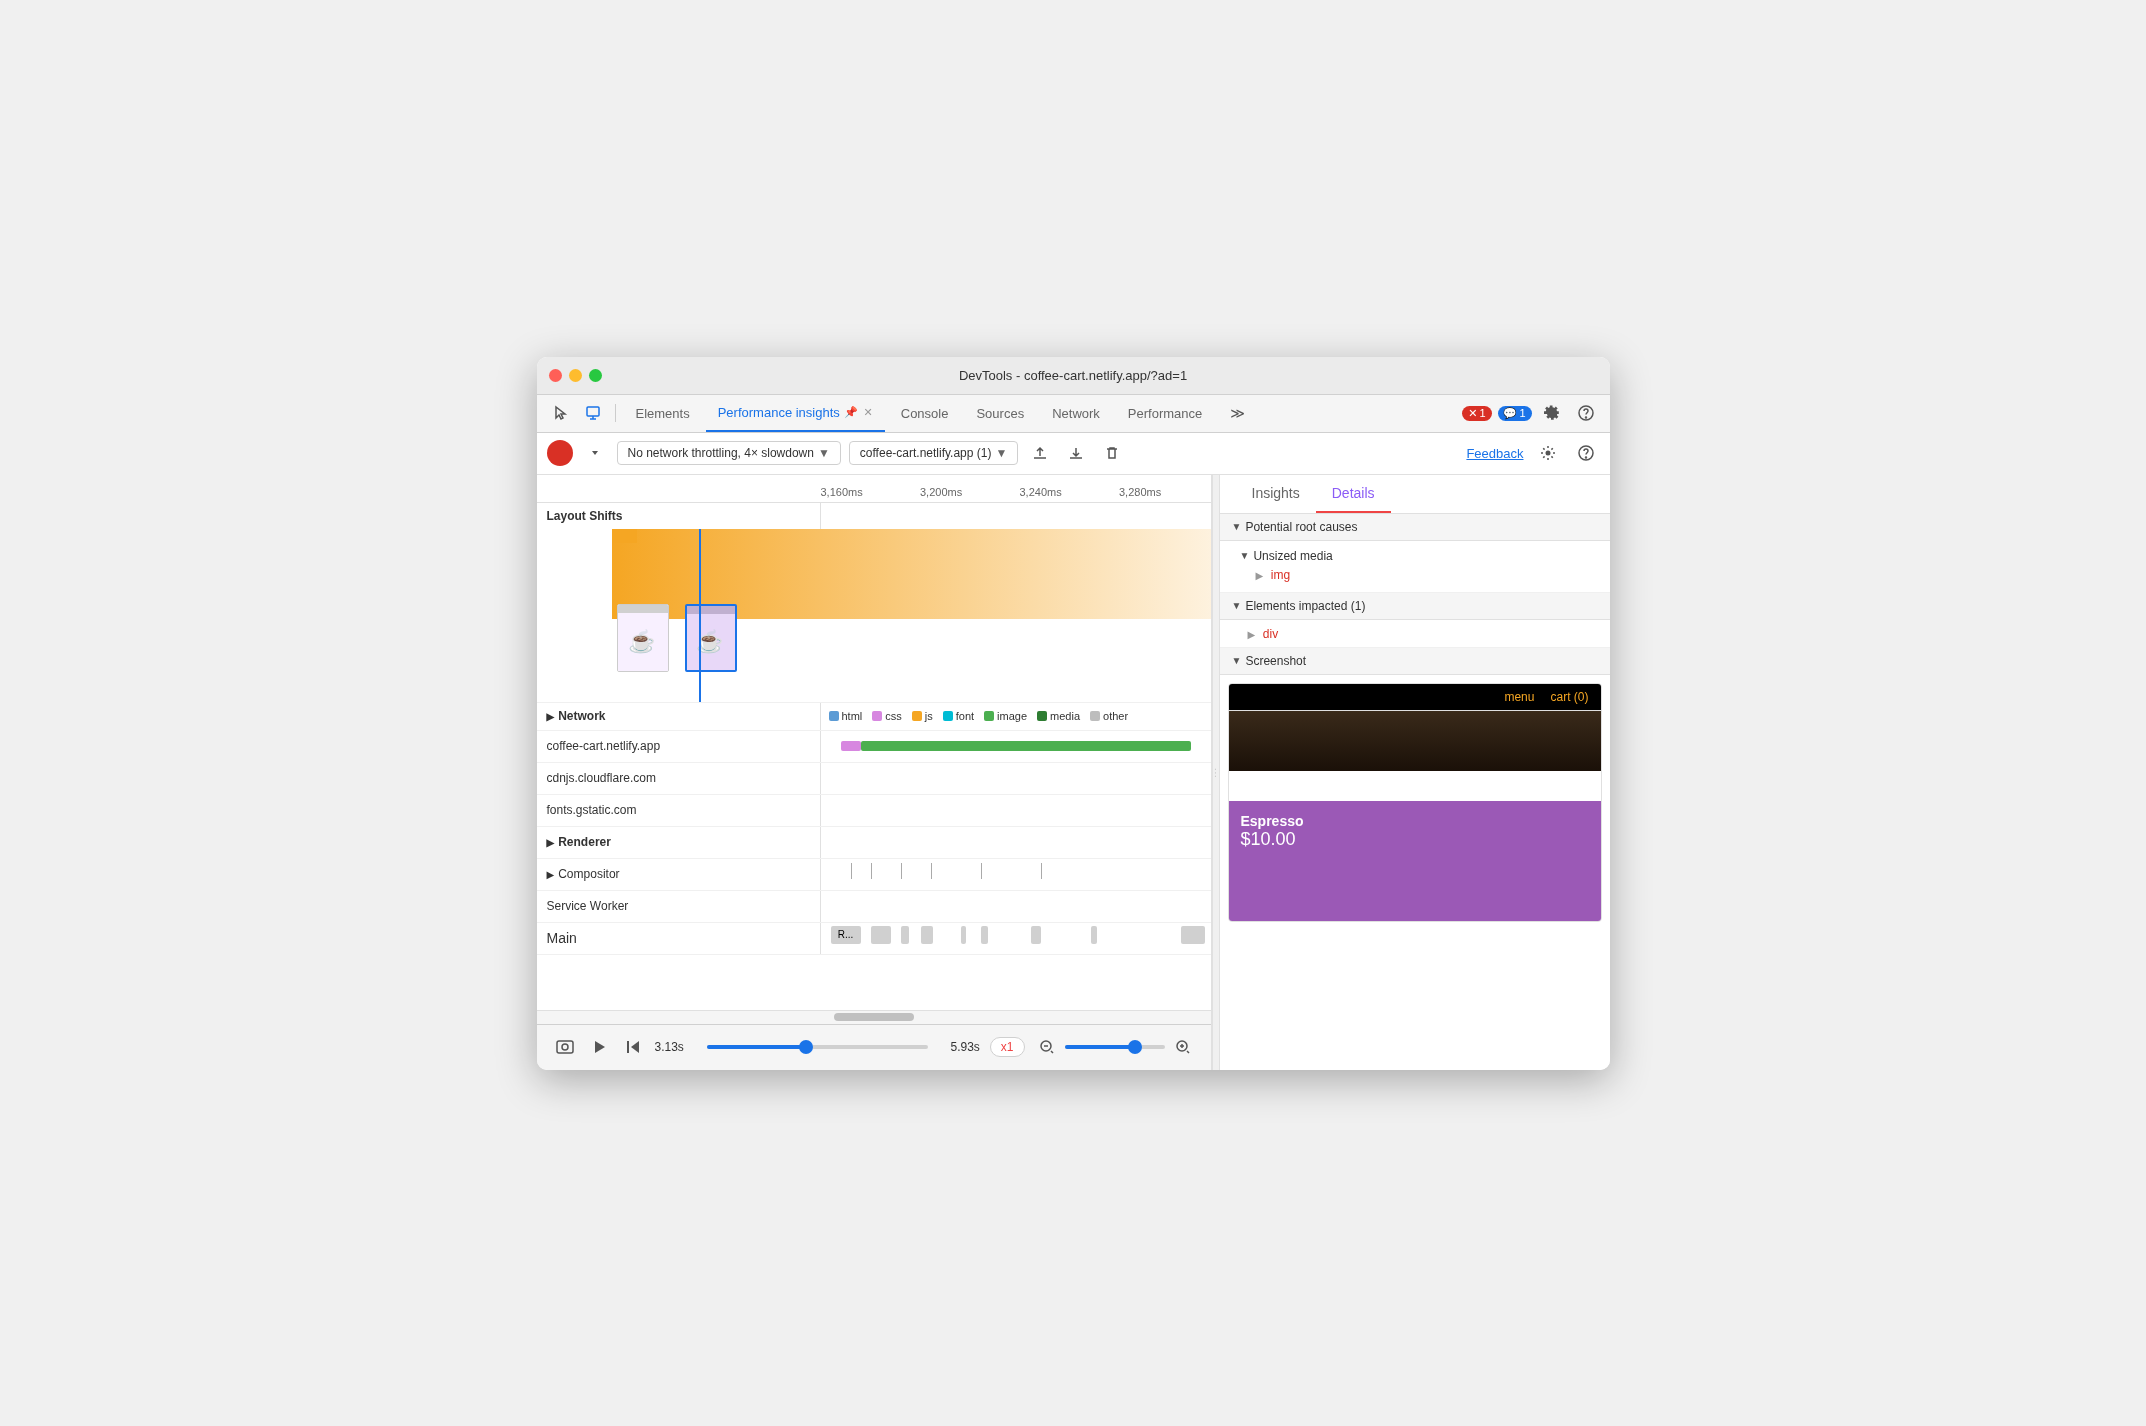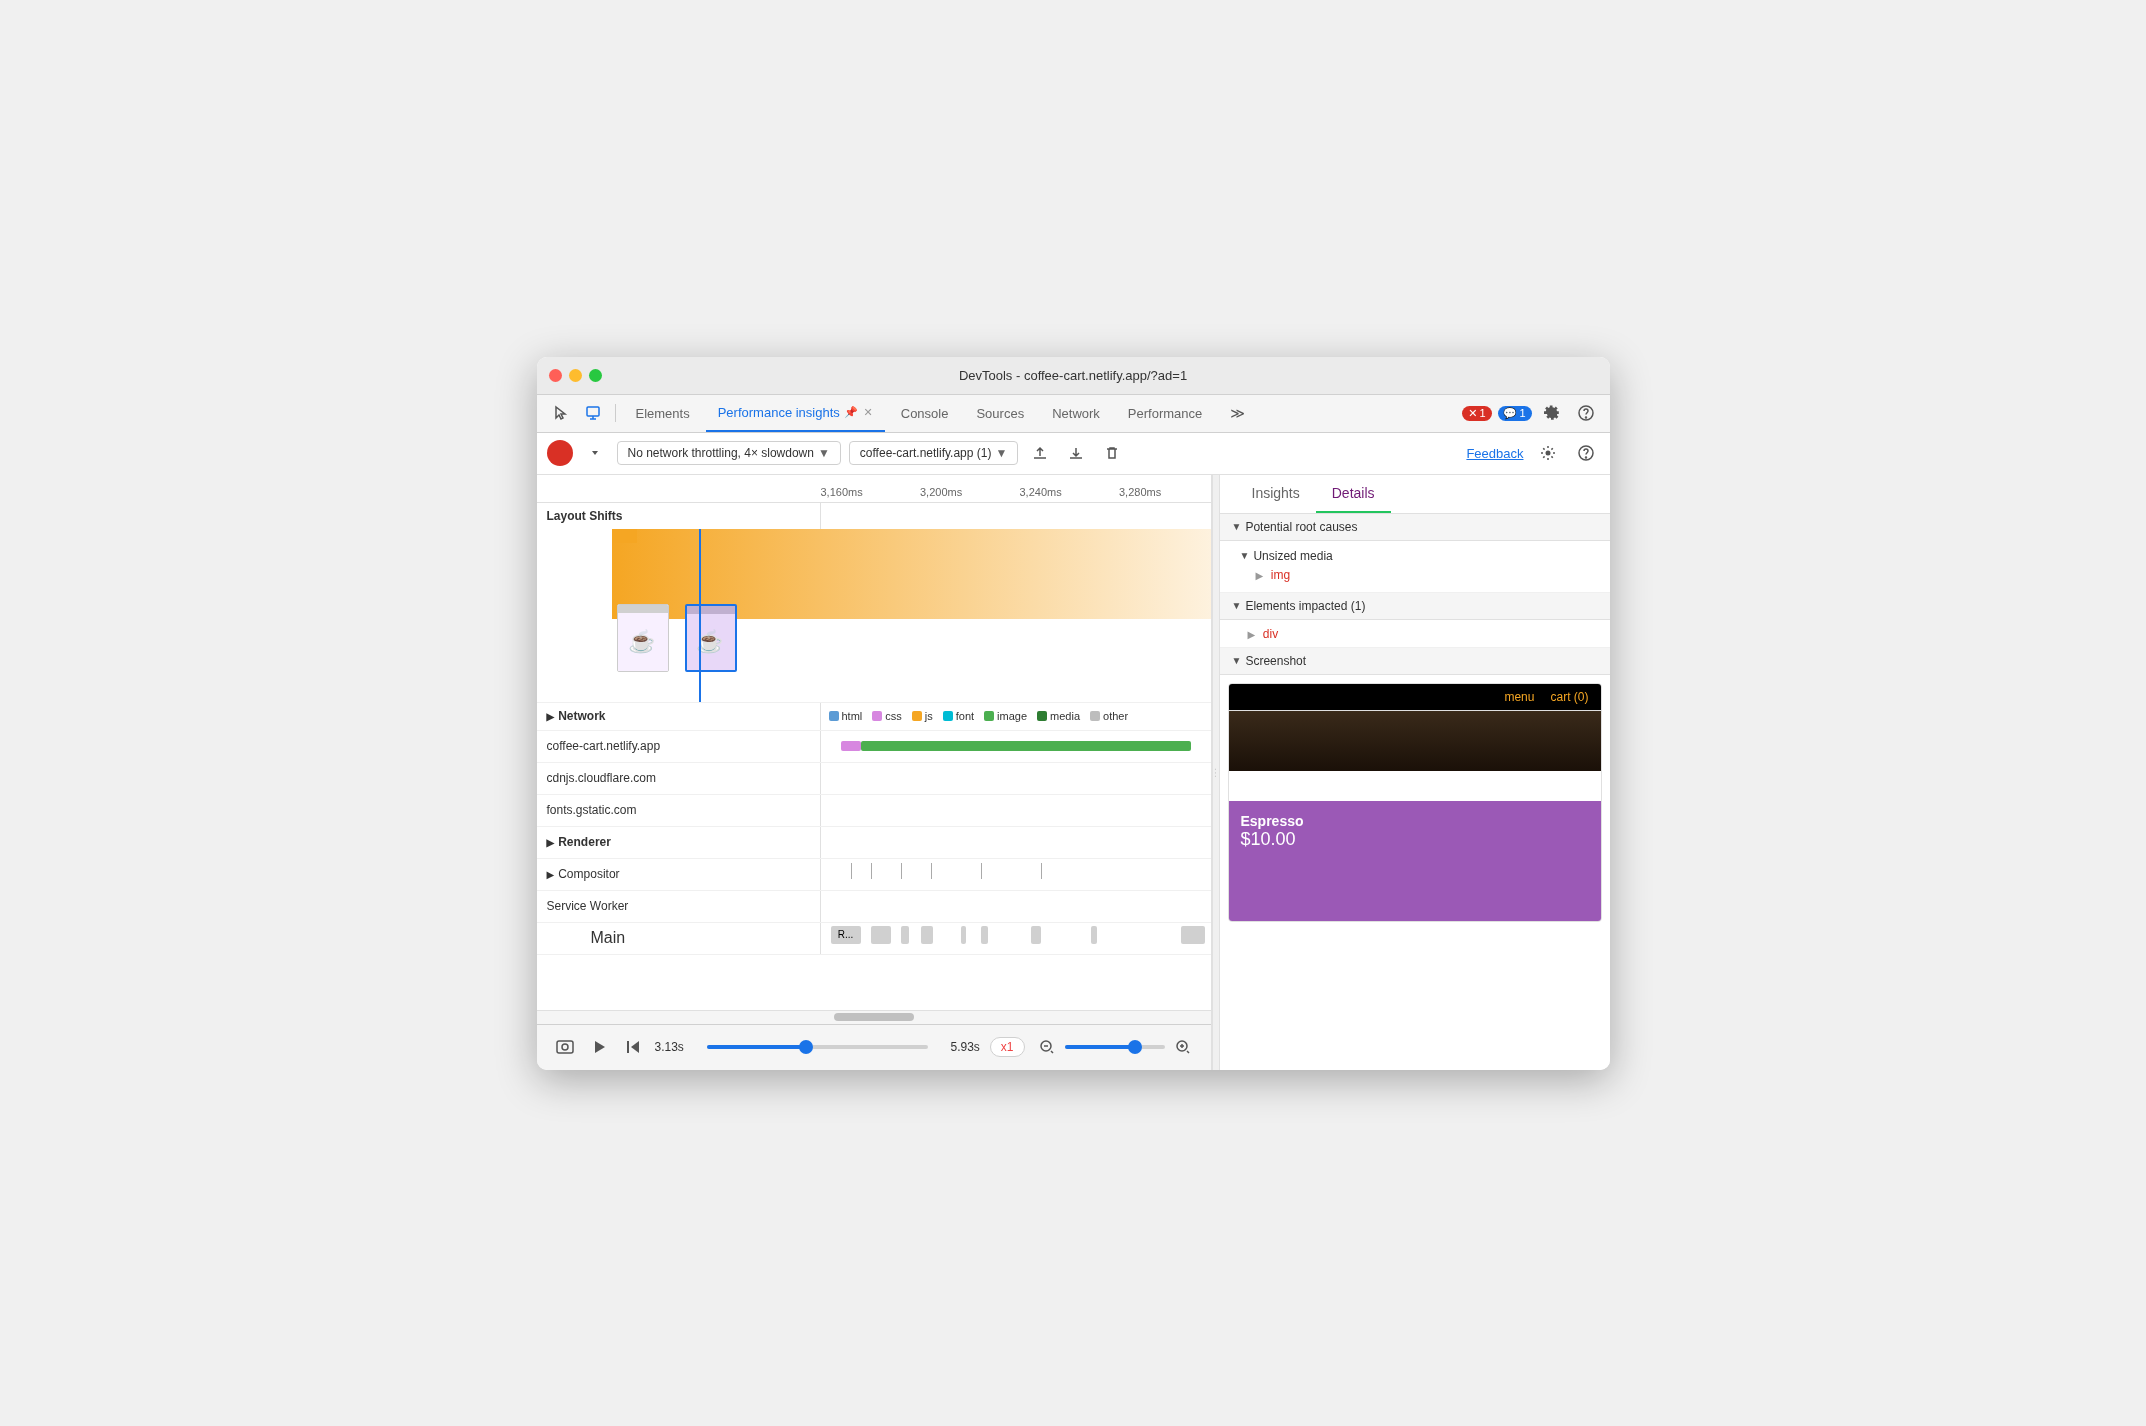--- a/index.html
+++ b/index.html
@@ -373,22 +373,22 @@
       border-bottom: 1px solid #e0e0e0;
       padding: 0 16px;
     }
     .right-tab {
       padding: 10px 16px;
       cursor: pointer;
       font-size: 14px;
       color: #666;
     }
     .right-tab.active {
-      color: #701a75;
-      border-bottom: 2px solid #22c55e;
+      color: #8b5cf6;
+      border-bottom: 2px solid #ef4444;
     }
     .right-content {
       flex: 1;
       overflow-y: auto;
       padding: 0;
     }
     .section-header {
       background: #f5f5f5;
       padding: 6px 12px;
       font-size: 12px;
@@ -735,21 +735,21 @@
 
         <div class="timeline-row" style="height:26px;">
           <div class="row-label">
             <span style="font-size:12px;">Service Worker</span>
           </div>
           <div class="row-content"></div>
         </div>
 
         <div class="timeline-row" style="height:26px;">
           <div class="row-label">
-            <span style="font-size:16px;margin-left:44px;">Main</span>
+            <span style="font-size:14px;">Main</span>
           </div>
           <div class="row-content" style="position:relative;">
             <div style="position:absolute; left:10px; top:3px; width:30px; height:18px; background:#d0d0d0; border-radius:2px; display:flex; align-items:center; justify-content:center; font-size:10px;">R...</div>
             <div style="position:absolute; left:50px; top:3px; width:20px; height:18px; background:#d0d0d0; border-radius:2px;"></div>
             <div style="position:absolute; left:80px; top:3px; width:8px; height:18px; background:#d0d0d0; border-radius:2px;"></div>
             <div style="position:absolute; left:100px; top:3px; width:12px; height:18px; background:#d0d0d0; border-radius:2px;"></div>
             <div style="position:absolute; left:140px; top:3px; width:5px; height:18px; background:#d0d0d0; border-radius:2px;"></div>
             <div style="position:absolute; left:160px; top:3px; width:7px; height:18px; background:#d0d0d0; border-radius:2px;"></div>
             <div style="position:absolute; left:210px; top:3px; width:10px; height:18px; background:#d0d0d0; border-radius:2px;"></div>
             <div style="position:absolute; left:270px; top:3px; width:6px; height:18px; background:#d0d0d0; border-radius:2px;"></div>

